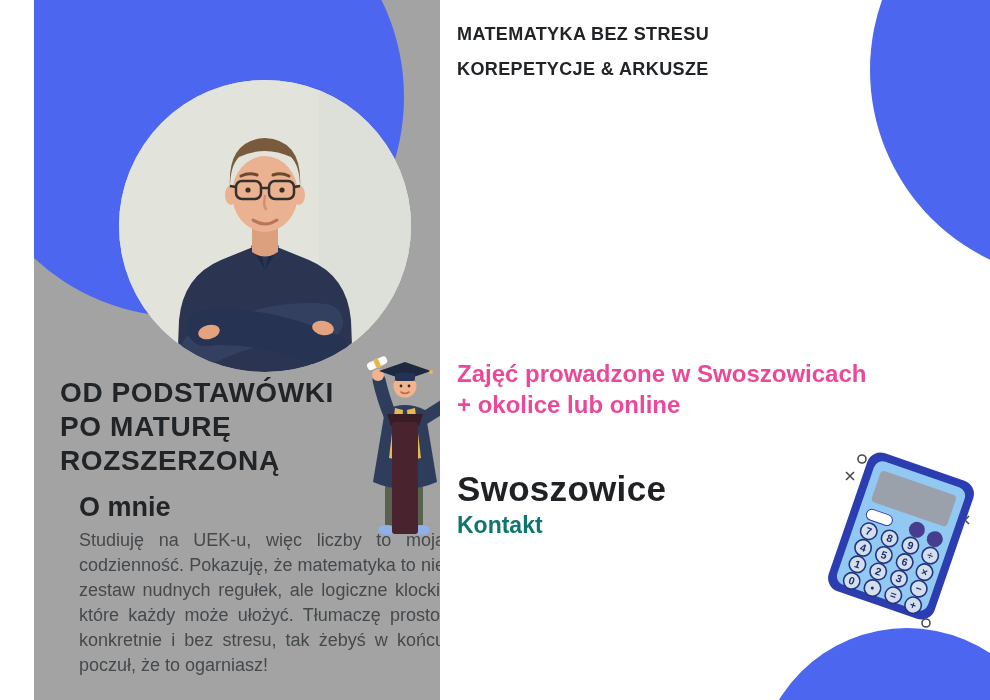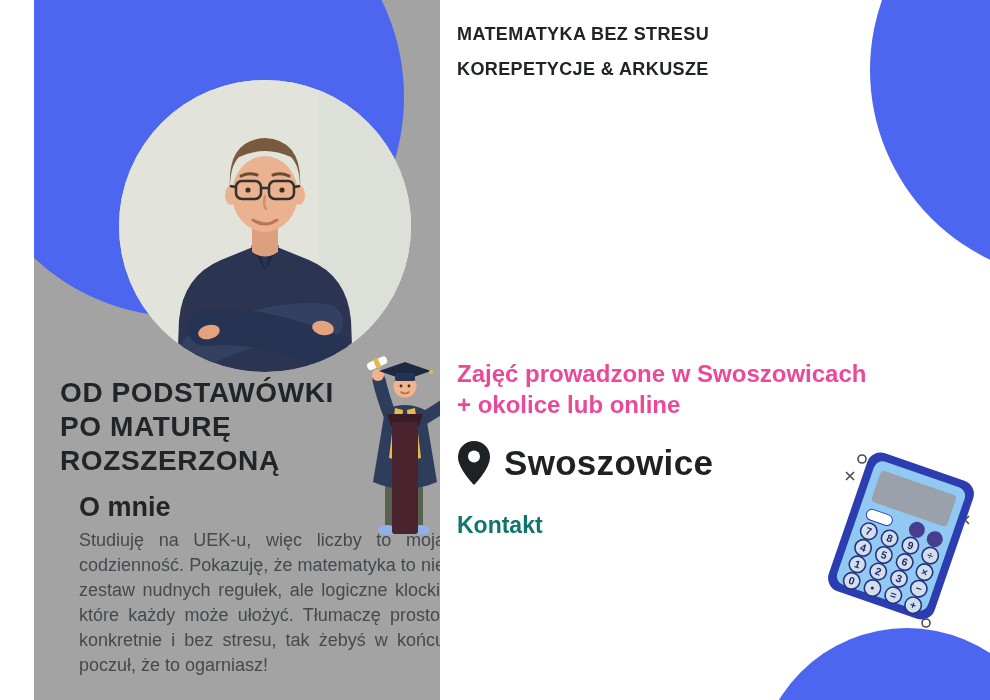--- a/index.html
+++ b/index.html
@@ -32,21 +32,21 @@
   .title{
     position:absolute;left:17px;top:17px;font-size:18px;font-weight:bold;letter-spacing:.4px;
     line-height:35px;white-space:pre-line;color:#212427;
   }
   .bullets{position:absolute;left:17px;top:110px;width:430px;list-style:disc;padding-left:24px;}
   .bullets li{font-size:19.5px;font-weight:bold;line-height:26px;color:#26292c;margin-bottom:20px;}
   .loc-heading{
     position:absolute;left:17px;top:358px;font-size:24px;font-weight:bold;line-height:31px;
     white-space:pre-line;color:#ec4899;
   }
-  .loc-row{position:absolute;left:17px;top:438px;display:flex;align-items:center;gap:13px;height:50px;}
+  .loc-row{position:absolute;left:17px;top:438px;display:flex;align-items:center;gap:31px;height:50px;flex-direction:column;}
   .loc-name{font-size:35px;font-weight:bold;color:#1f2225;letter-spacing:.3px;}
   .contact-title{position:absolute;left:17px;top:512px;font-size:23px;font-weight:bold;color:#0f766e;}
   .contact{position:absolute;left:17px;top:546px;width:400px;list-style:disc;padding-left:24px;}
   .contact li{font-size:20px;font-weight:normal;line-height:27.5px;color:#3a3f42;}
   .calc{position:absolute;left:372px;top:438px;width:178px;height:200px;}
 </style>
 </head>
 <body>
 
 <div class="page">

